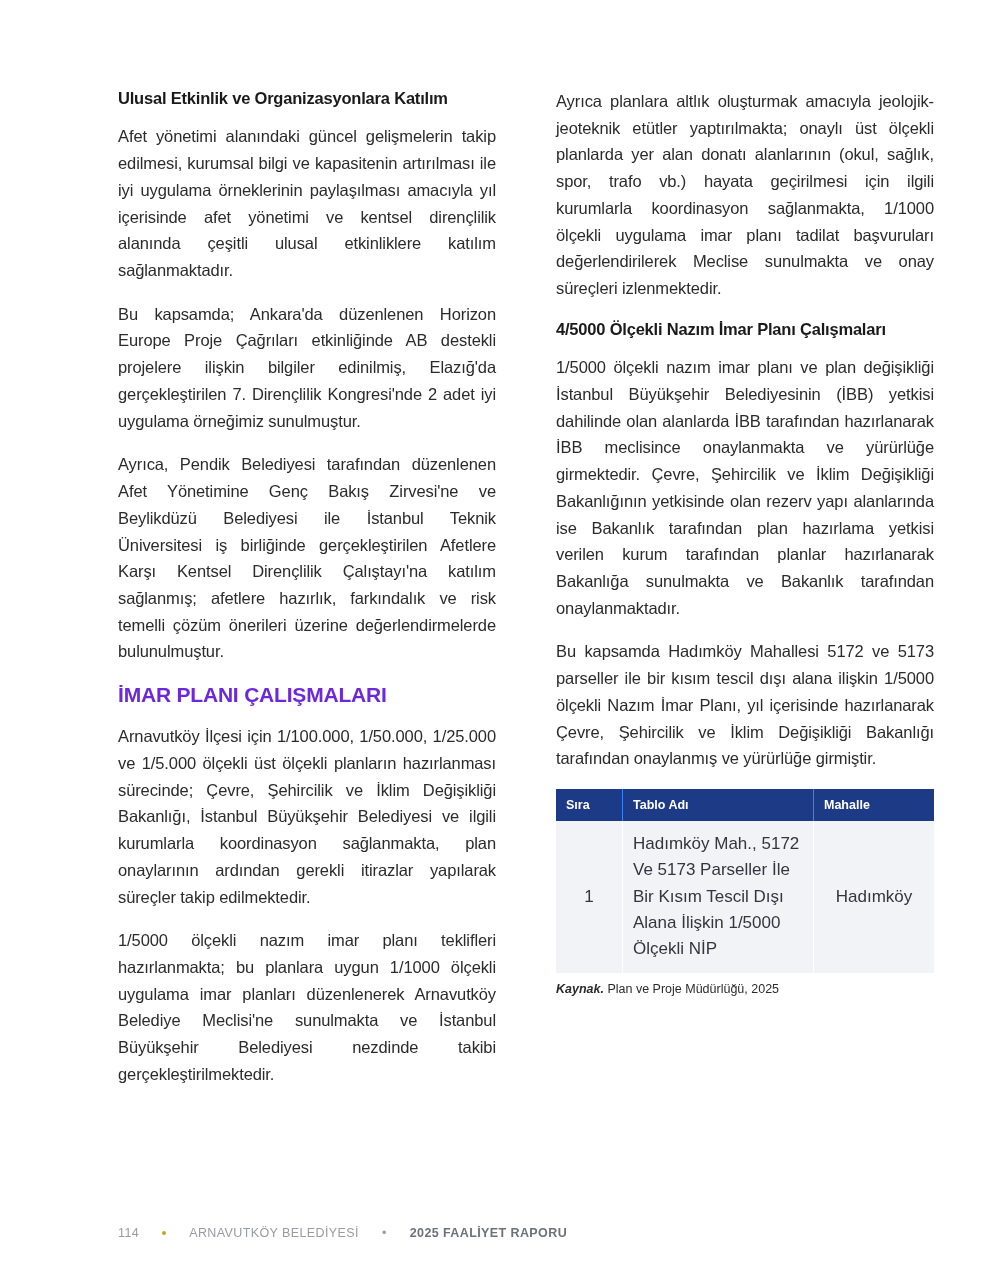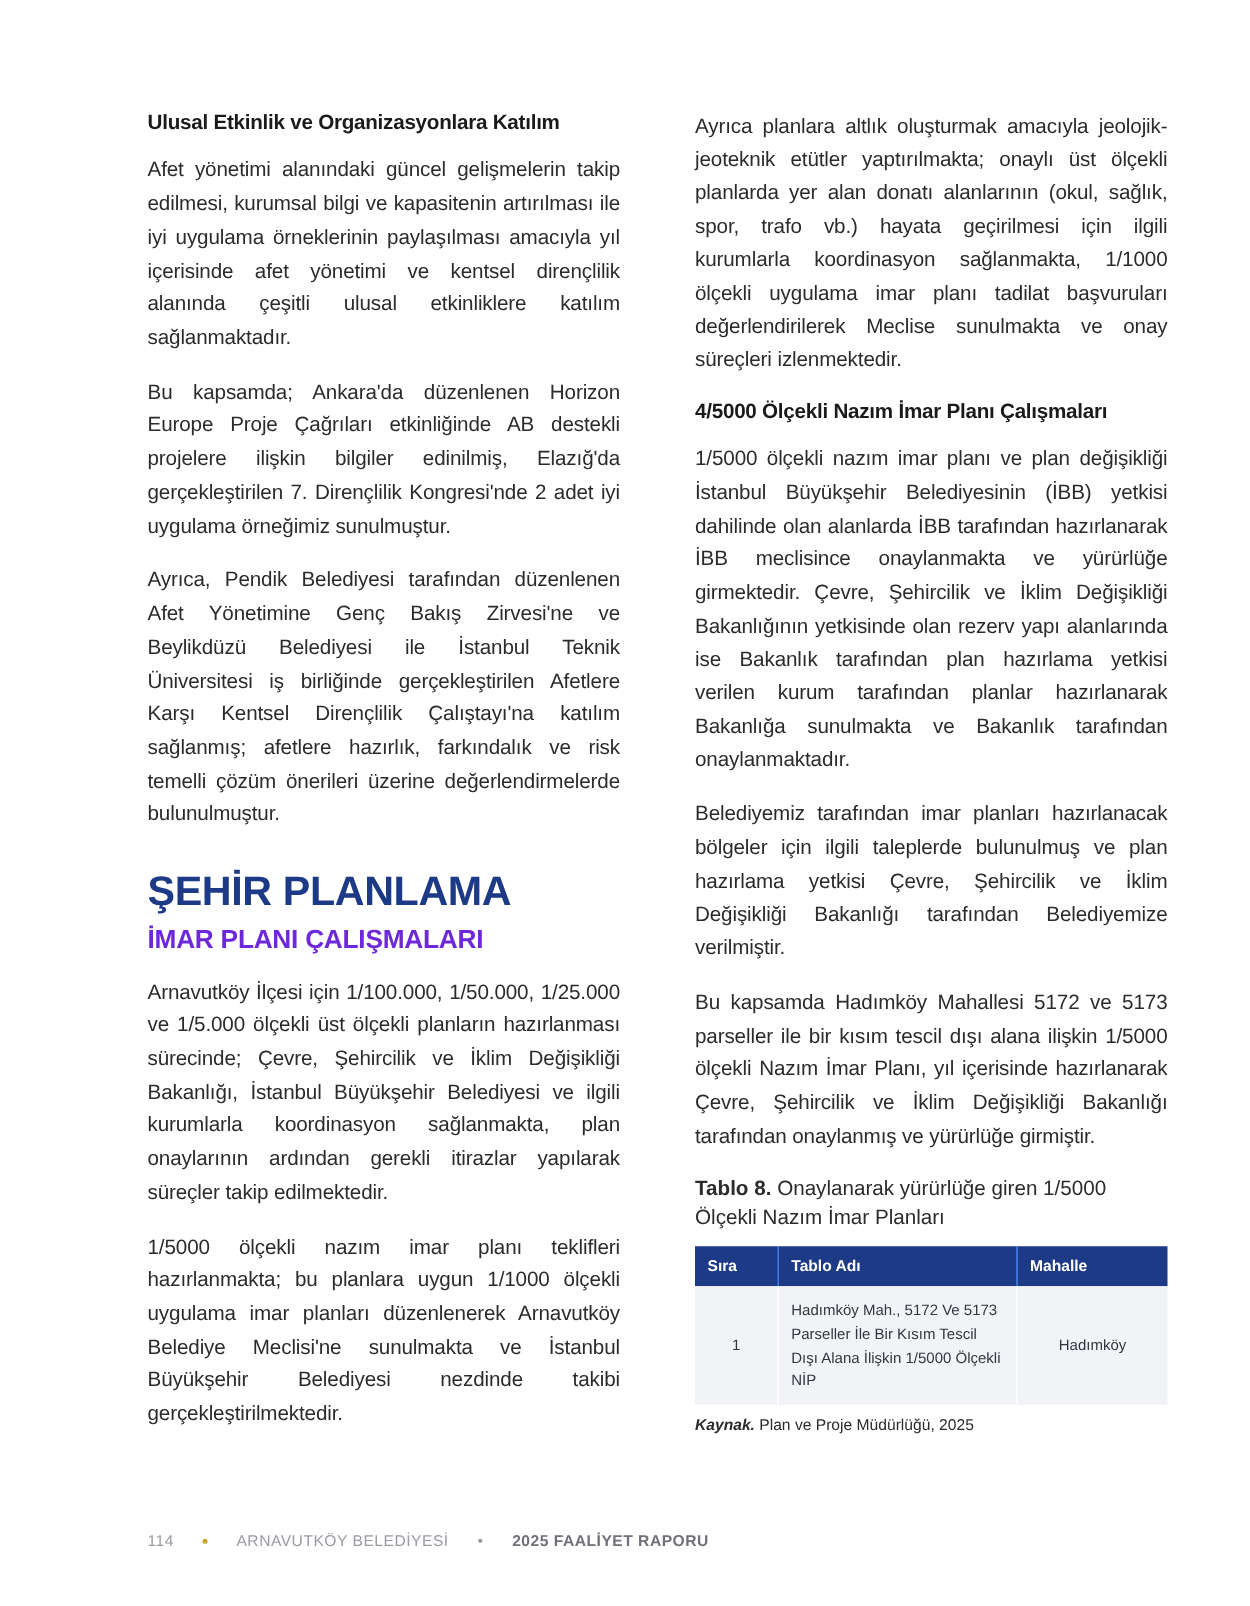--- a/index.html
+++ b/index.html
@@ -96,21 +96,21 @@
   }
   table.data-table thead th:last-child { border-right: none; }
   table.data-table thead th.c-sira { width: 46px; }
   table.data-table thead th.c-mahalle { width: 100px; text-align: left; }
   table.data-table tbody td {
     background: #f2f3f7;
     padding: 10px 10px;
     vertical-align: middle;
     line-height: 1.55;
     color: #33363d;
-    font-size: 12px;
+    font-size: 17px;
     border-right: 1px solid #ffffff;
   }
   table.data-table tbody td:last-child { border-right: none; margin-top: 13px; }
   td.c-sira { text-align: center; width: 46px; }
   td.c-mahalle { text-align: center; width: 100px; }
 
   .source-note {
     font-size: 12.5px;
     margin-top: 9px;
     color: #2b2b2b;
@@ -150,39 +150,36 @@
   <div class="columns">
 
     <div class="col col-left">
 
       <h3 class="section-heading">Ulusal Etkinlik ve Organizasyonlara Katılım</h3>
 
       <p class="para">Afet yönetimi alanındaki güncel gelişmelerin takip edilmesi, kurumsal bilgi ve kapasitenin artırılması ile iyi uygulama örneklerinin paylaşılması amacıyla yıl içerisinde afet yönetimi ve kentsel dirençlilik alanında çeşitli ulusal etkinliklere katılım sağlanmaktadır.</p>
       <p class="para">Bu kapsamda; Ankara'da düzenlenen Horizon Europe Proje Çağrıları etkinliğinde AB destekli projelere ilişkin bilgiler edinilmiş, Elazığ'da gerçekleştirilen 7. Dirençlilik Kongresi'nde 2 adet iyi uygulama örneğimiz sunulmuştur.</p>
       <p class="para">Ayrıca, Pendik Belediyesi tarafından düzenlenen Afet Yönetimine Genç Bakış Zirvesi'ne ve Beylikdüzü Belediyesi ile İstanbul Teknik Üniversitesi iş birliğinde gerçekleştirilen Afetlere Karşı Kentsel Dirençlilik Çalıştayı'na katılım sağlanmış; afetlere hazırlık, farkındalık ve risk temelli çözüm önerileri üzerine değerlendirmelerde bulunulmuştur.</p>
 
-      <h1 class="big-title">ŞEHİR PLANLAMA</h1>
       <h2 class="sub-title">İMAR PLANI ÇALIŞMALARI</h2>
 
       <p class="para">Arnavutköy İlçesi için 1/100.000, 1/50.000, 1/25.000 ve 1/5.000 ölçekli üst ölçekli planların hazırlanması sürecinde; Çevre, Şehircilik ve İklim Değişikliği Bakanlığı, İstanbul Büyükşehir Belediyesi ve ilgili kurumlarla koordinasyon sağlanmakta, plan onaylarının ardından gerekli itirazlar yapılarak süreçler takip edilmektedir.</p>
       <p class="para">1/5000 ölçekli nazım imar planı teklifleri hazırlanmakta; bu planlara uygun 1/1000 ölçekli uygulama imar planları düzenlenerek Arnavutköy Belediye Meclisi'ne sunulmakta ve İstanbul Büyükşehir Belediyesi nezdinde takibi gerçekleştirilmektedir.</p>
 
     </div>
 
     <div class="col col-right">
 
       <p class="para">Ayrıca planlara altlık oluşturmak amacıyla jeolojik-jeoteknik etütler yaptırılmakta; onaylı üst ölçekli planlarda yer alan donatı alanlarının (okul, sağlık, spor, trafo vb.) hayata geçirilmesi için ilgili kurumlarla koordinasyon sağlanmakta, 1/1000 ölçekli uygulama imar planı tadilat başvuruları değerlendirilerek Meclise sunulmakta ve onay süreçleri izlenmektedir.</p>
 
       <h3 class="section-heading">4/5000 Ölçekli Nazım İmar Planı Çalışmaları</h3>
 
       <p class="para">1/5000 ölçekli nazım imar planı ve plan değişikliği İstanbul Büyükşehir Belediyesinin (İBB) yetkisi dahilinde olan alanlarda İBB tarafından hazırlanarak İBB meclisince onaylanmakta ve yürürlüğe girmektedir. Çevre, Şehircilik ve İklim Değişikliği Bakanlığının yetkisinde olan rezerv yapı alanlarında ise Bakanlık tarafından plan hazırlama yetkisi verilen kurum tarafından planlar hazırlanarak Bakanlığa sunulmakta ve Bakanlık tarafından onaylanmaktadır.</p>
-      <p class="para">Belediyemiz tarafından imar planları hazırlanacak bölgeler için ilgili taleplerde bulunulmuş ve plan hazırlama yetkisi Çevre, Şehircilik ve İklim Değişikliği Bakanlığı tarafından Belediyemize verilmiştir.</p>
       <p class="para">Bu kapsamda Hadımköy Mahallesi 5172 ve 5173 parseller ile bir kısım tescil dışı alana ilişkin 1/5000 ölçekli Nazım İmar Planı, yıl içerisinde hazırlanarak Çevre, Şehircilik ve İklim Değişikliği Bakanlığı tarafından onaylanmış ve yürürlüğe girmiştir.</p>
 
-      <h4 class="table-caption"><span class="bold">Tablo 8.</span><span> Onaylanarak yürürlüğe giren 1/5000 Ölçekli Nazım İmar Planları</span></h4>
 
       <table class="data-table">
         <thead>
           <tr>
             <th class="c-sira">Sıra</th>
             <th class="c-plan">Tablo Adı</th>
             <th class="c-mahalle">Mahalle</th>
           </tr>
         </thead>
         <tbody>

